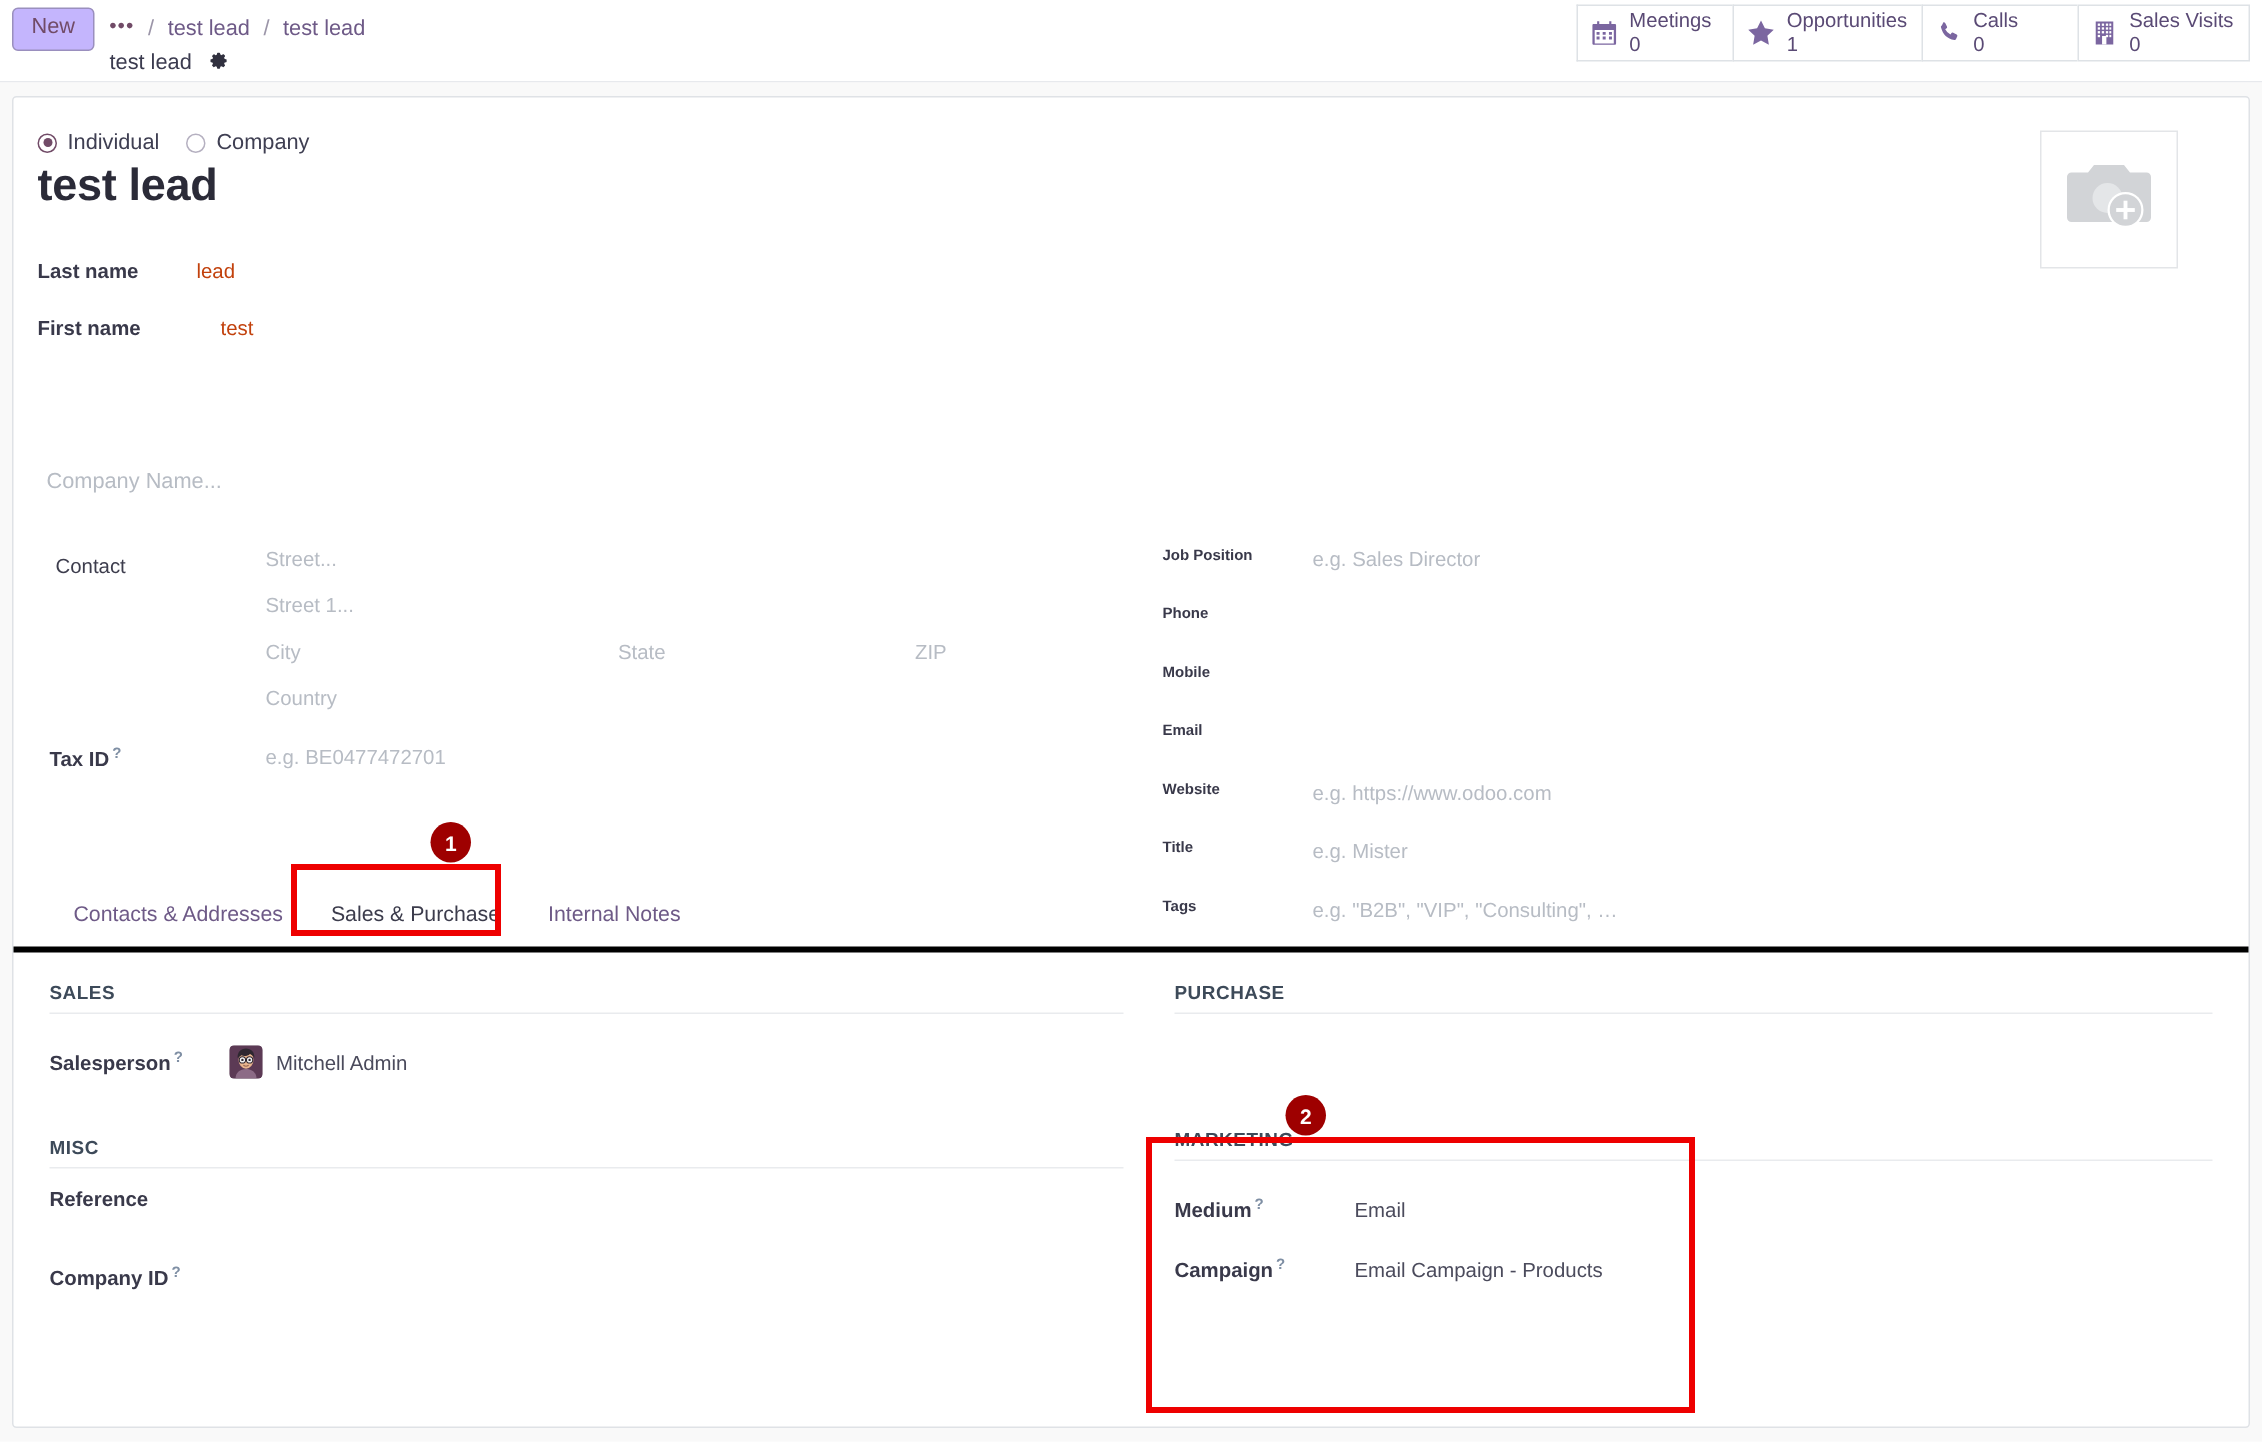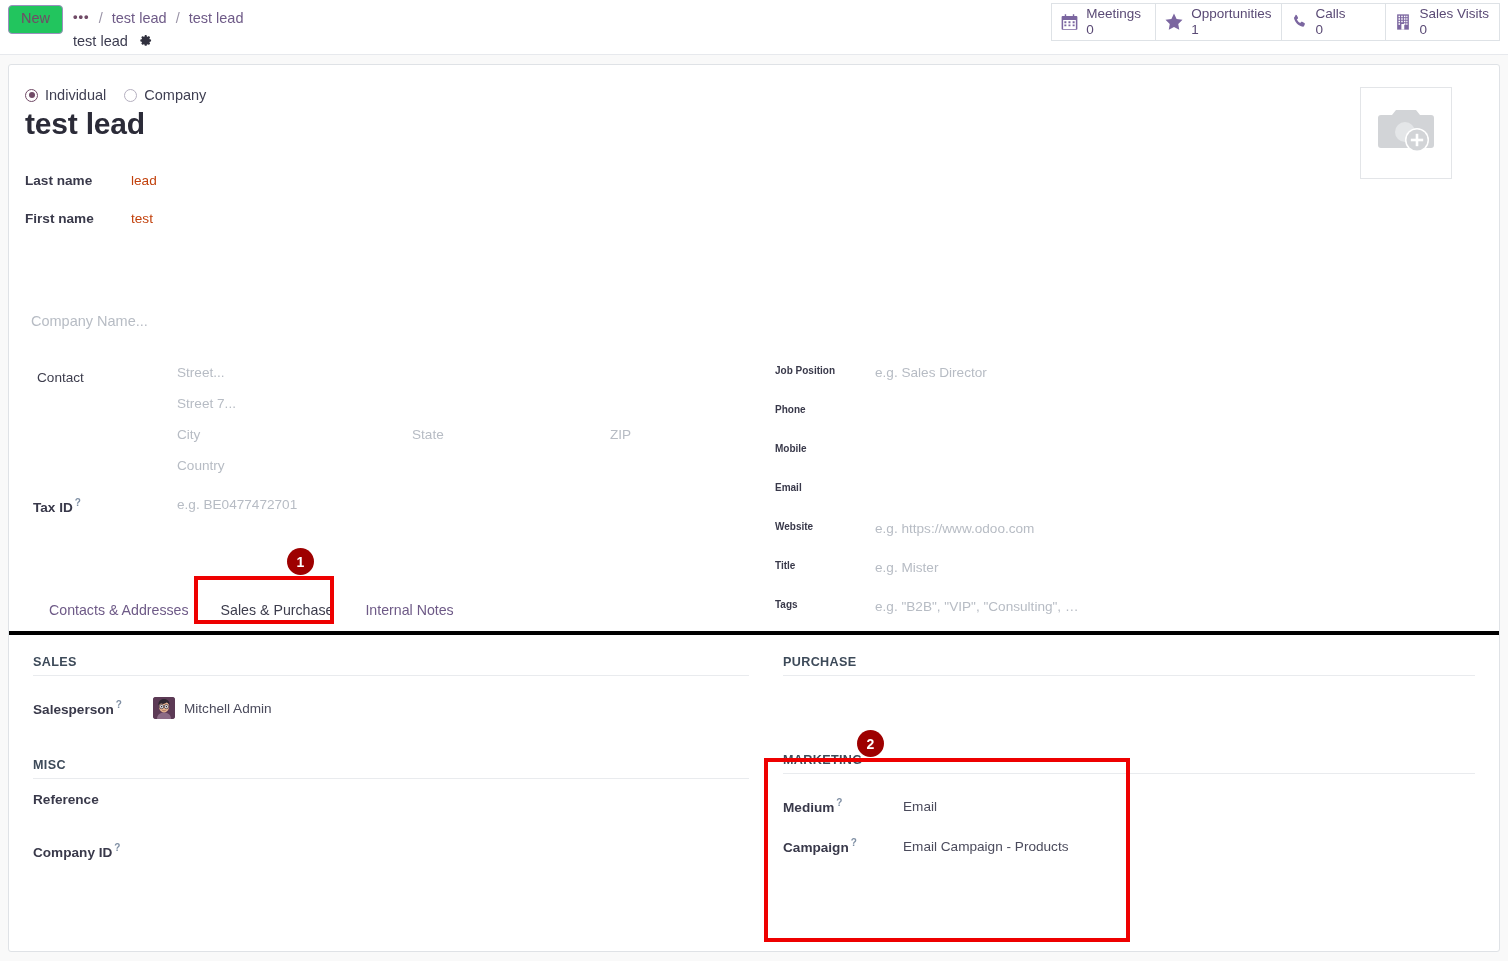--- a/index.html
+++ b/index.html
@@ -13,21 +13,21 @@
   body { overflow: hidden; position: relative; }
 
   
   .control-panel {
     position: absolute; left: 0; top: 0; width: 1508px; height: 55px;
     background: #ffffff;
     border-bottom: 1px solid #e7e9ed;
   }
   .cp-left { position: absolute; left: 8px; top: 5px; display: flex; align-items: flex-start; }
   .new-btn {
-    border: 1px solid #9a8fbe; color: #714B67; background: #22c55e;
+    border: 1px solid #9a8fbe; color: #714B67; background: #c4b5fd;
     font-size: 14.5px; border-radius: 4px; padding: 5px 12px 6px;
     line-height: 1.1; cursor: pointer; font-family: "Liberation Sans", sans-serif;
   }
   .bc-wrap { margin-left: 10px; padding-top: 0px; }
   .bc-row1 { font-size: 14.5px; color: #714B67; line-height: 24px; white-space: nowrap; }
   .bc-dots { color: #714B67; letter-spacing: 1px; font-weight: 700; font-size: 13px; vertical-align: 2px;}
   .bc-sep { color: #9b95a8; margin: 0 5px; }
   .bc-link { color: #6e5a87; cursor: pointer; }
   .bc-row2 { font-size: 14.5px; color: #3b3b4f; line-height: 22px; white-space: nowrap; }
   .gear {
@@ -246,30 +246,30 @@
   </div>
 
   <div class="rec-title">test lead</div>
 
   <div class="namerow" style="top:108px">
     <span class="flabel">Last name</span>
     <span class="fval" style="margin-left:26px">lead</span>
   </div>
   <div class="namerow" style="top:146px">
     <span class="flabel">First name</span>
-    <span class="fval" style="margin-left:26px">test</span>
+    <span class="fval" style="margin-left:42px">test</span>
   </div>
 
   <div class="company-ph">Company Name...</div>
 
   <div class="addr">
     <div class="addr-label">Contact</div>
     <div class="addr-lines">
       <div class="addr-line">Street...</div>
-      <div class="addr-line">Street 7...</div>
+      <div class="addr-line">Street 1...</div>
       <div class="addr-triple">
         <span style="width:235px">City</span>
         <span style="width:198px">State</span>
         <span>ZIP</span>
       </div>
       <div class="addr-line">Country</div>
     </div>
     <div class="taxid-label">
       <span>Tax ID</span><span class="fhint">?</span>
     </div>

